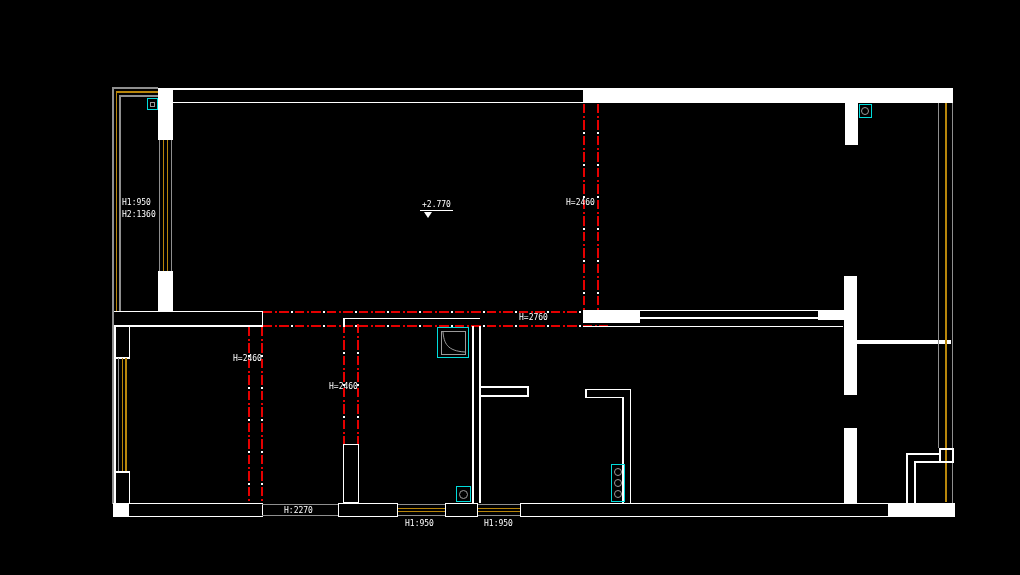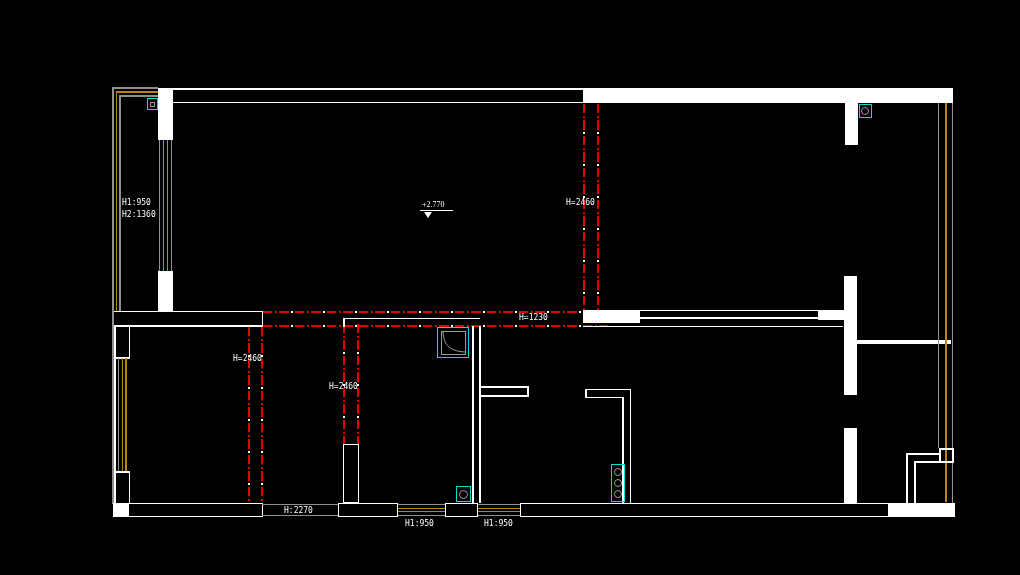--- a/index.html
+++ b/index.html
@@ -132,27 +132,27 @@
   <div class="outline-thin" style="left:520px;top:503px;width:435px;height:14px;"></div>
   <div class="abs w" style="left:888px;top:503px;width:67px;height:14px;"></div>
 
   <div class="cyanbox" style="left:146.5px;top:98px;width:11.5px;height:12px;"></div>
   <div class="graybox" style="left:150px;top:101.5px;width:5px;height:5px;"></div>
   <div class="cyanbox" style="left:858.5px;top:104px;width:13px;height:13.5px;"></div>
   <div class="graycirc" style="left:861px;top:106.5px;width:8px;height:8px;"></div>
   <div class="cyanbox" style="left:455.5px;top:486px;width:15.5px;height:16px;"></div>
   <div class="graycirc" style="left:459px;top:489.5px;width:9px;height:9px;"></div>
 
-  <div class="lbl" style="left:422px;top:200px;font-family:Liberation Serif, serif;">+2.770</div>
+  <div class="lbl" style="left:422px;top:200px;">+2.770</div>
   <div class="abs w" style="left:420px;top:210px;width:33px;height:1px;"></div>
   <div class="tri" style="left:424px;top:212px;"></div>
 
   <div class="lbl" style="left:122px;top:198px;">H1:950</div>
   <div class="lbl" style="left:122px;top:210px;">H2:1360</div>
   <div class="lbl" style="left:566px;top:198px;">H=2460</div>
-  <div class="lbl" style="left:519px;top:313px;">H=1230</div>
+  <div class="lbl" style="left:519px;top:313px;">H=2760</div>
   <div class="lbl" style="left:233px;top:354px;">H=2460</div>
   <div class="lbl" style="left:329px;top:382px;">H=2460</div>
   <div class="lbl" style="left:284px;top:506px;">H:2270</div>
   <div class="lbl" style="left:405px;top:519px;">H1:950</div>
   <div class="lbl" style="left:484px;top:519px;">H1:950</div>
 
 </div>
 
 </body></html>

